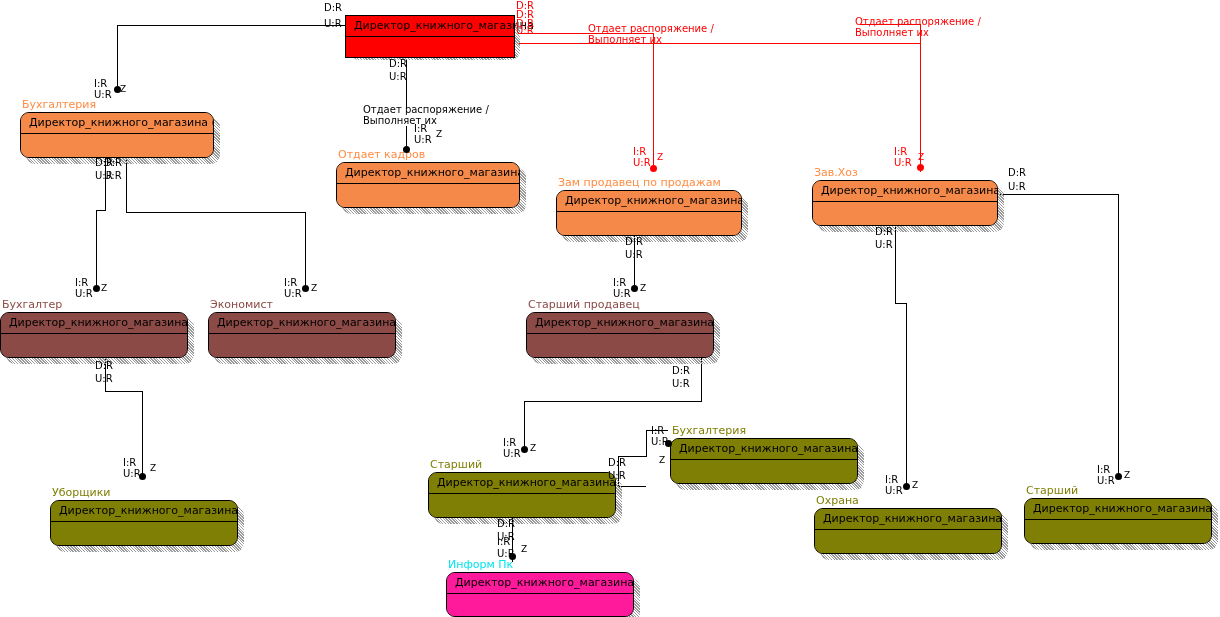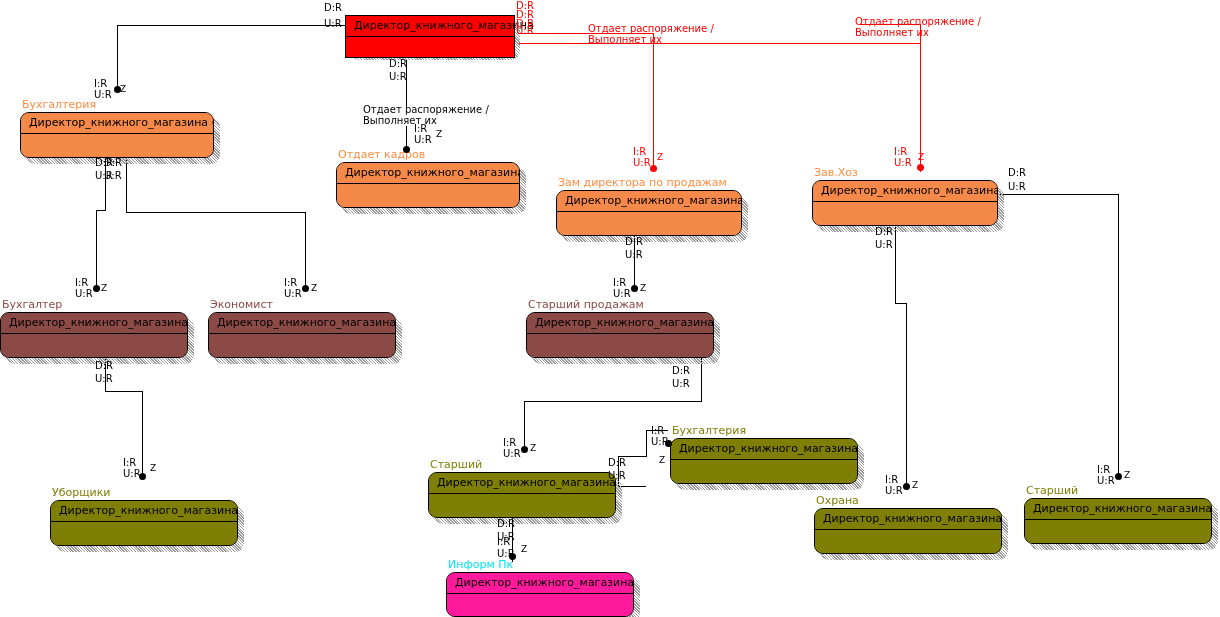--- a/index.html
+++ b/index.html
@@ -94,21 +94,21 @@
       <div class="entity" style="left: 20px; top: 112px; width: 194px; height: 46px; background: rgb(244, 137, 74);">
         <div class="ent-head" style="background: rgb(244, 137, 74);">Директор_книжного_магазина (FK)</div>
         <div class="ent-body" style="height: 24px; background: rgb(244, 137, 74);"></div>
       </div>
       <div class="ent-title" style="left: 338px; top: 149px; color: rgb(255, 140, 66);">Отдает кадров</div>
       <div class="shadowbox" style="left: 342px; top: 168px; width: 184px; height: 46px;"></div>
       <div class="entity" style="left: 336px; top: 162px; width: 184px; height: 46px; background: rgb(244, 137, 74);">
         <div class="ent-head" style="background: rgb(244, 137, 74);">Директор_книжного_магазина (FK)</div>
         <div class="ent-body" style="height: 24px; background: rgb(244, 137, 74);"></div>
       </div>
-      <div class="ent-title" style="left: 558px; top: 177px; color: rgb(255, 140, 66);">Зам директора по продажам</div>
+      <div class="ent-title" style="left: 558px; top: 177px; color: rgb(255, 140, 66);">Зам продавец по продажам</div>
       <div class="shadowbox" style="left: 562px; top: 196px; width: 186px; height: 46px;"></div>
       <div class="entity" style="left: 556px; top: 190px; width: 186px; height: 46px; background: rgb(244, 137, 74);">
         <div class="ent-head" style="background: rgb(244, 137, 74);">Директор_книжного_магазина (FK)</div>
         <div class="ent-body" style="height: 24px; background: rgb(244, 137, 74);"></div>
       </div>
       <div class="ent-title" style="left: 814px; top: 167px; color: rgb(255, 140, 66);">Зав.Хоз</div>
       <div class="shadowbox" style="left: 818px; top: 186px; width: 186px; height: 46px;"></div>
       <div class="entity" style="left: 812px; top: 180px; width: 186px; height: 46px; background: rgb(244, 137, 74);">
         <div class="ent-head" style="background: rgb(244, 137, 74);">Директор_книжного_магазина (FK)</div>
         <div class="ent-body" style="height: 24px; background: rgb(244, 137, 74);"></div>
@@ -118,21 +118,21 @@
       <div class="entity" style="left: 0px; top: 312px; width: 188px; height: 46px; background: rgb(140, 74, 70);">
         <div class="ent-head" style="background: rgb(140, 74, 70);">Директор_книжного_магазина (FK)</div>
         <div class="ent-body" style="height: 24px; background: rgb(140, 74, 70);"></div>
       </div>
       <div class="ent-title" style="left: 210px; top: 299px; color: rgb(140, 74, 70);">Экономист</div>
       <div class="shadowbox" style="left: 214px; top: 318px; width: 188px; height: 46px;"></div>
       <div class="entity" style="left: 208px; top: 312px; width: 188px; height: 46px; background: rgb(140, 74, 70);">
         <div class="ent-head" style="background: rgb(140, 74, 70);">Директор_книжного_магазина (FK)</div>
         <div class="ent-body" style="height: 24px; background: rgb(140, 74, 70);"></div>
       </div>
-      <div class="ent-title" style="left: 528px; top: 299px; color: rgb(140, 74, 70);">Старший продажам</div>
+      <div class="ent-title" style="left: 528px; top: 299px; color: rgb(140, 74, 70);">Старший продавец</div>
       <div class="shadowbox" style="left: 532px; top: 318px; width: 188px; height: 46px;"></div>
       <div class="entity" style="left: 526px; top: 312px; width: 188px; height: 46px; background: rgb(140, 74, 70);">
         <div class="ent-head" style="background: rgb(140, 74, 70);">Директор_книжного_магазина (FK)</div>
         <div class="ent-body" style="height: 24px; background: rgb(140, 74, 70);"></div>
       </div>
       <div class="ent-title" style="left: 52px; top: 487px; color: rgb(127, 127, 6);">Уборщики</div>
       <div class="shadowbox" style="left: 56px; top: 506px; width: 188px; height: 46px;"></div>
       <div class="entity" style="left: 50px; top: 500px; width: 188px; height: 46px; background: rgb(127, 127, 6);">
         <div class="ent-head" style="background: rgb(127, 127, 6);">Директор_книжного_магазина (FK)</div>
         <div class="ent-body" style="height: 24px; background: rgb(127, 127, 6);"></div>

